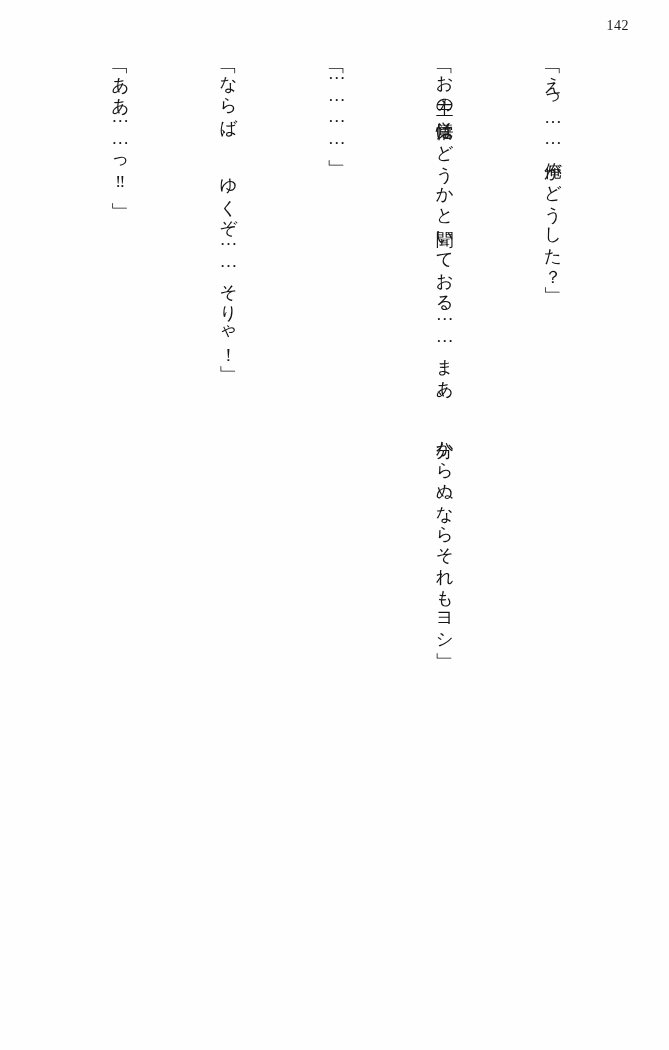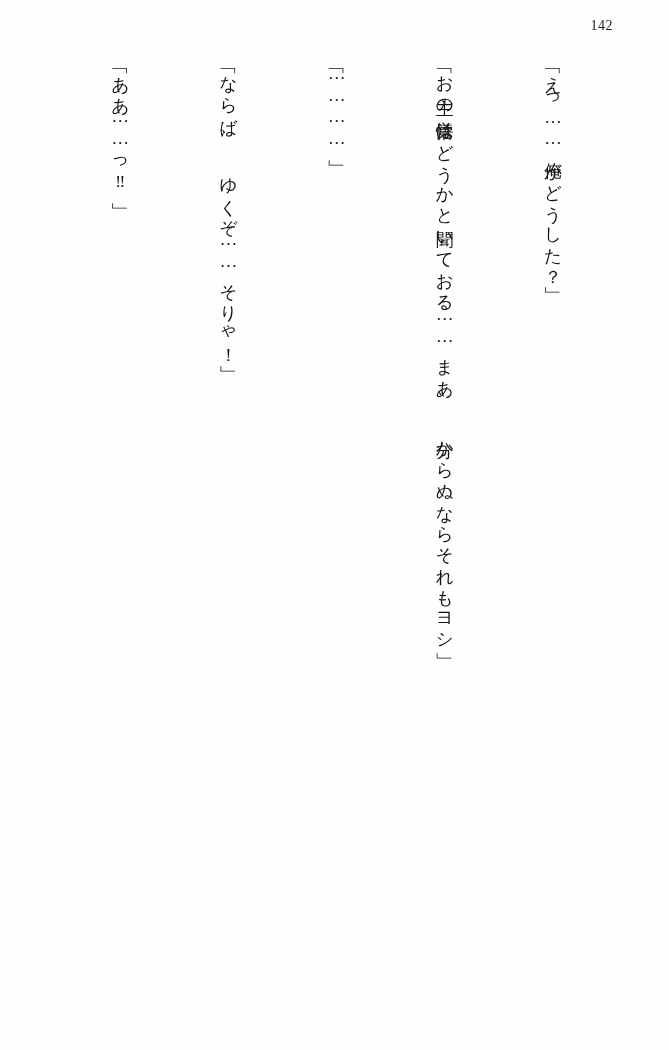--- a/index.html
+++ b/index.html
@@ -17,21 +17,21 @@
   .page {
     position: relative;
     width: 669px;
     height: 1050px;
     background: #fefefe;
     box-sizing: border-box;
   }
   .page-number {
     position: absolute;
     top: 18px;
-    right: 56px;
+    right: 40px;
     font-size: 14px;
     letter-spacing: 0.5px;
     color: #1a1a1a;
     font-family: "Liberation Serif", "DejaVu Serif", serif;
   }
   .text-body {
     position: absolute;
     top: 62px;
     right: 26px;
     left: 30px;

